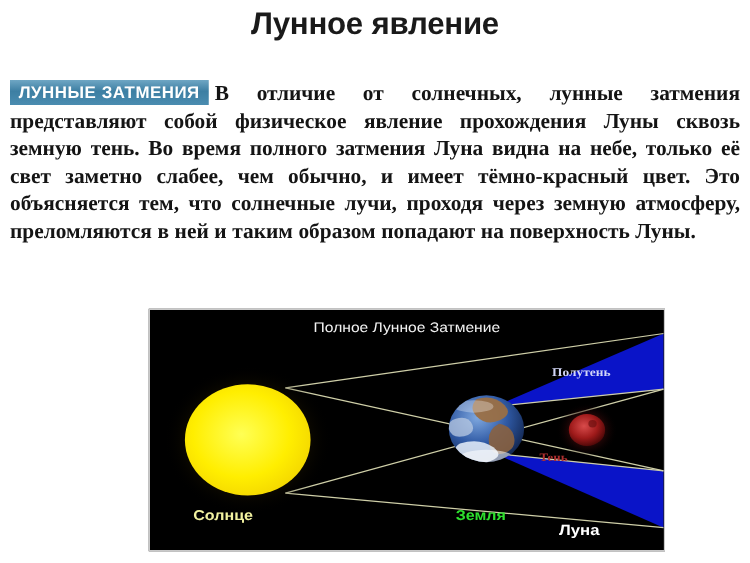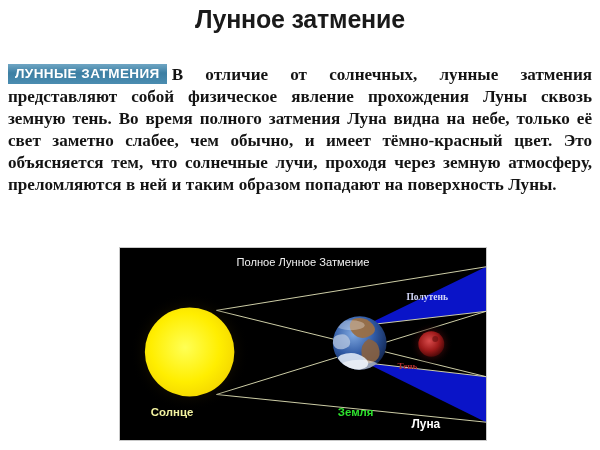--- a/index.html
+++ b/index.html
@@ -69,21 +69,21 @@
     vertical-align: 2px;
     margin-right: 5px;
     white-space: nowrap;
   }
 
   
   .diagram {
     position: absolute;
     left: 119px;
     top: 247px;
-    width: 368px;
+    width: 413px;
     height: 194px;
     background: #000000;
     border: 1px solid #c9c9c9;
     box-sizing: border-box;
     overflow: hidden;
   }
 
   .diagram svg {
     display: block;
     width: 100%;
@@ -125,21 +125,21 @@
     font-size: 9.2px;
     fill: #b03030;
     font-weight: bold;
   }
 </style>
 </head>
 <body>
 
 <div class="slide">
 
-  <div class="slide-title">Лунное затмение</div>
+  <div class="slide-title">Лунное явление</div>
 
   <div class="article">
     <p class="article-paragraph"><span class="lead-badge">ЛУННЫЕ ЗАТМЕНИЯ</span><span>В отличие от солнечных, лунные затмения представляют собой физическое явление прохождения Луны сквозь земную тень. Во время полного затмения Луна видна на небе, только её свет заметно слабее, чем обычно, и имеет тёмно-красный цвет. Это объясняется тем, что солнечные лучи, проходя через земную атмосферу, преломляются в ней и таким образом попадают на поверхность Луны.</span></p>
   </div>
 
   <div class="diagram">
     <svg viewBox="0 0 368 194" preserveAspectRatio="none">
 
       <defs>
         <radialGradient id="sunGrad" cx="45%" cy="45%" r="62%">

